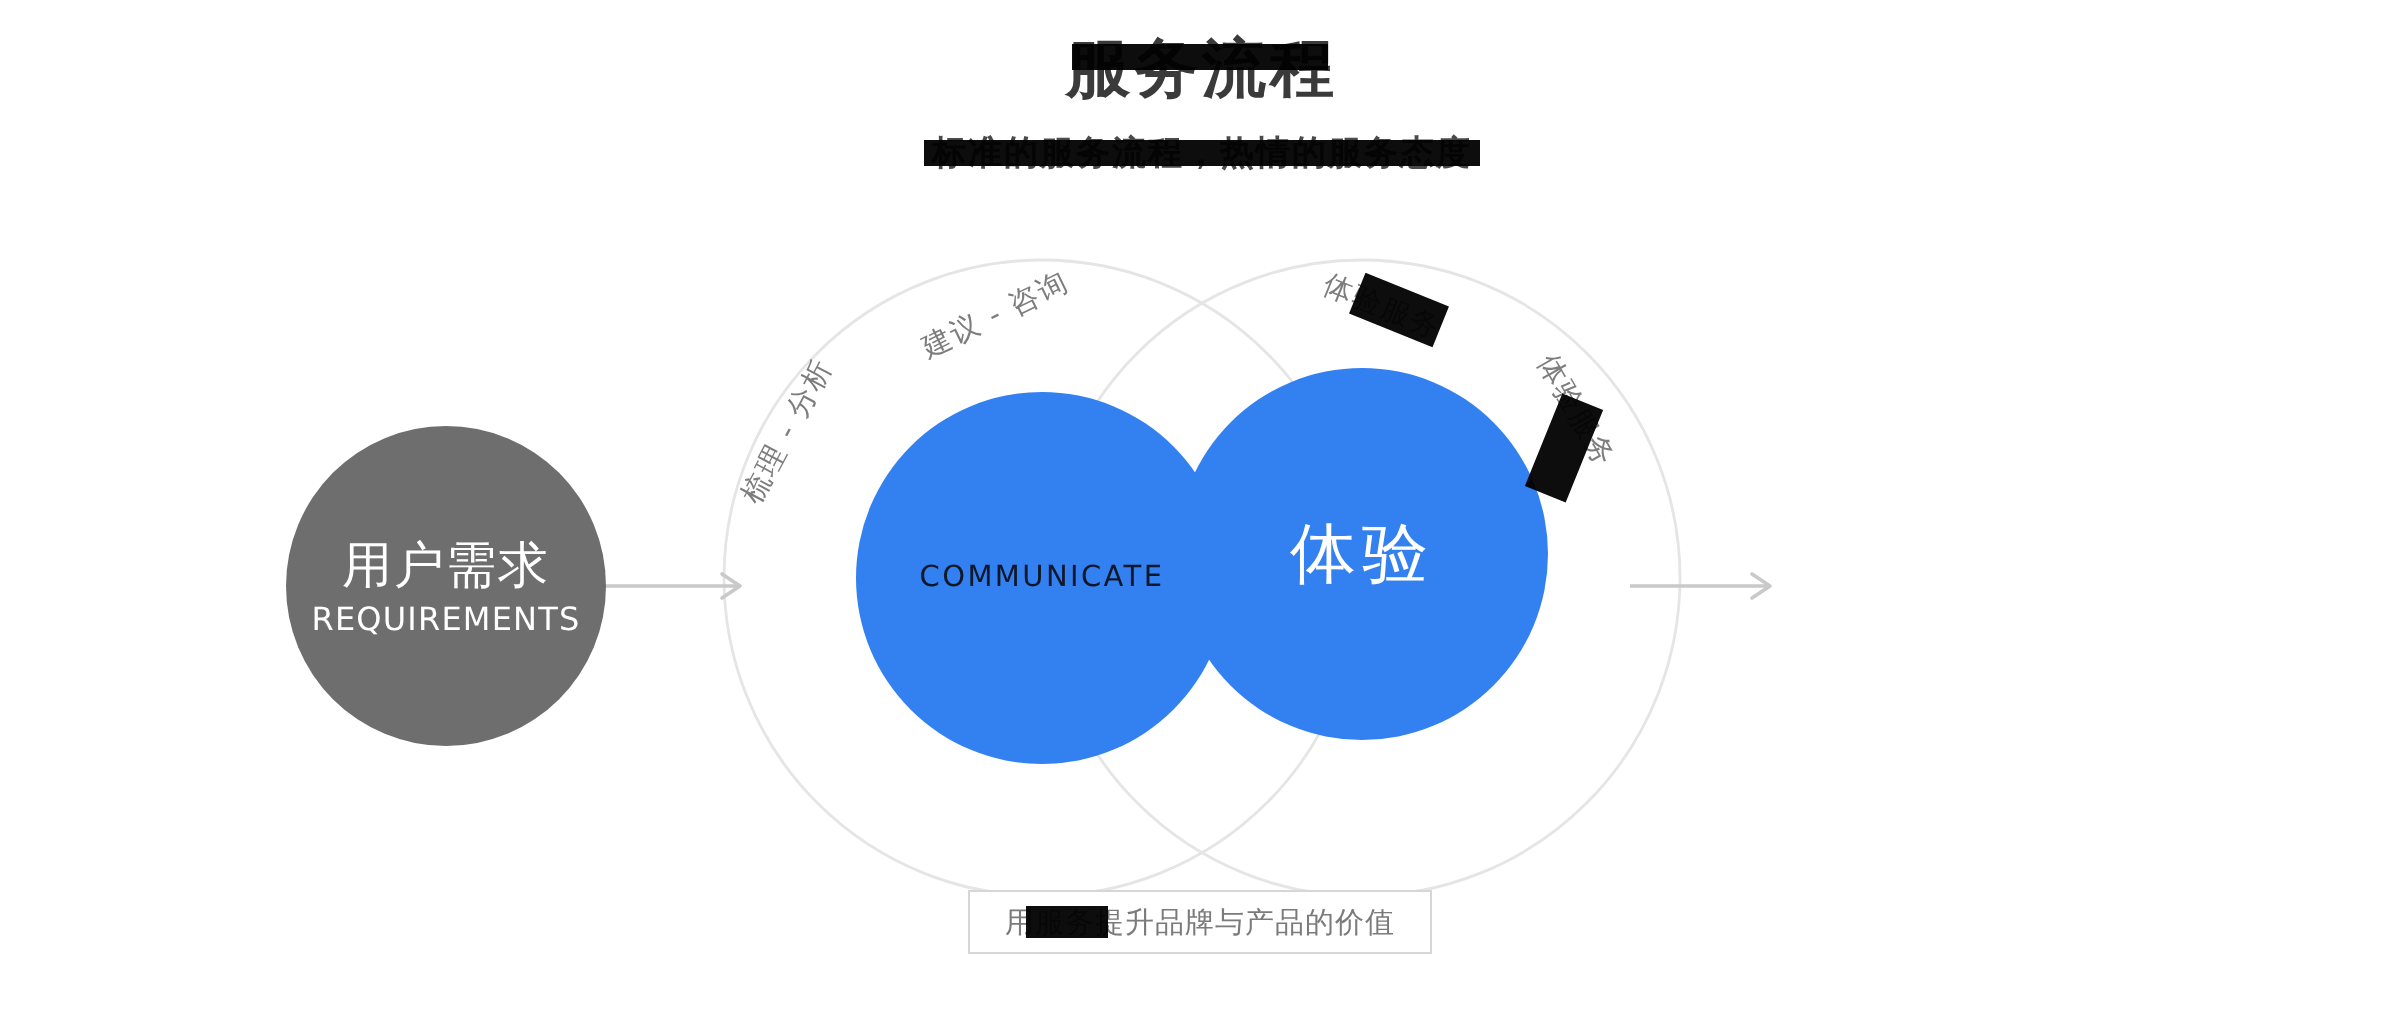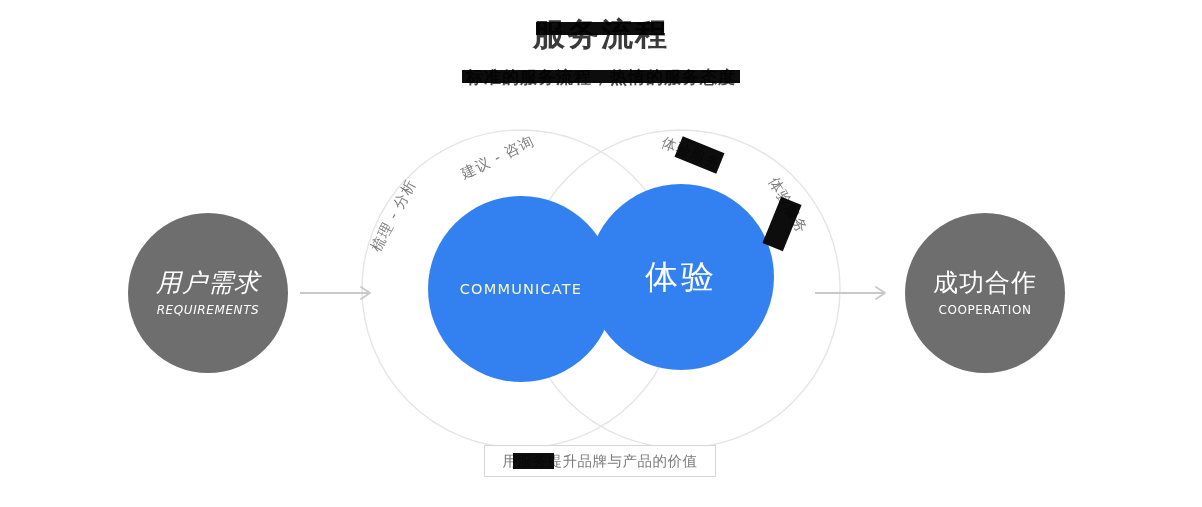--- a/index.html
+++ b/index.html
@@ -69,26 +69,26 @@
   }
   .side-circle .cn {
     color: #ffffff;
     font-size: 25px;
     line-height: 34px;
     letter-spacing: 1px;
     white-space: nowrap;
   }
   .side-circle .en {
     color: #ffffff;
-    font-size: 12px;
+    font-size: 16px;
     line-height: 20px;
     letter-spacing: 0.6px;
     white-space: nowrap;
   }
-  #circle-requirements { left: 128px; top: 213px; width: 160px; height: 160px; font-style: italic; }
+  #circle-requirements { left: 143px; top: 213px; width: 160px; height: 160px; }
   #circle-cooperation  { left: 905px; top: 213px; width: 160px; height: 160px; }
 
   
   .blue-circle {
     position: absolute;
     border-radius: 50%;
     background: #3381f0;
     display: flex;
     flex-direction: column;
     align-items: center;
@@ -96,21 +96,21 @@
     box-sizing: border-box;
   }
   .blue-circle .cn {
     color: #ffffff;
     font-size: 33px;
     line-height: 44px;
     letter-spacing: 3px;
     white-space: nowrap;
   }
   .blue-circle .en {
-    color: #fef9c3;
+    color: #0f172a;
     font-size: 14.5px;
     line-height: 24px;
     letter-spacing: 1.2px;
     white-space: nowrap;
   }
   #circle-communicate { left: 428px; top: 196px; width: 186px; height: 186px; }
   #circle-experience  { left: 588px; top: 184px; width: 186px; height: 186px; align-items: center; }
 
   
   #rings {
@@ -190,24 +190,20 @@
   </div>
 
   <div class="blue-circle" id="circle-communicate">
     <span class="en">COMMUNICATE</span>
   </div>
 
   <div class="blue-circle" id="circle-experience">
     <span class="cn">体验</span>
   </div>
 
-  <div class="side-circle" id="circle-cooperation">
-    <span class="cn">成功合作</span>
-    <span class="en">COOPERATION</span>
-  </div>
 
   <div class="arc-label" id="label-shuli">梳理 - 分析</div>
 
   <div class="arc-label" id="label-jianyi">建议 - 咨询</div>
 
   <div class="arc-label" id="label-tiyan">体验服务</div>
   <div class="artifact" style="left:677px; top:144px; width:45px; height:22px; transform:rotate(22deg);"></div>
 
   <div class="arc-label" id="label-shouhou">体验服务</div>
   <div class="artifact" style="left:771px; top:199px; width:22px; height:50px; transform:rotate(22deg);"></div>

